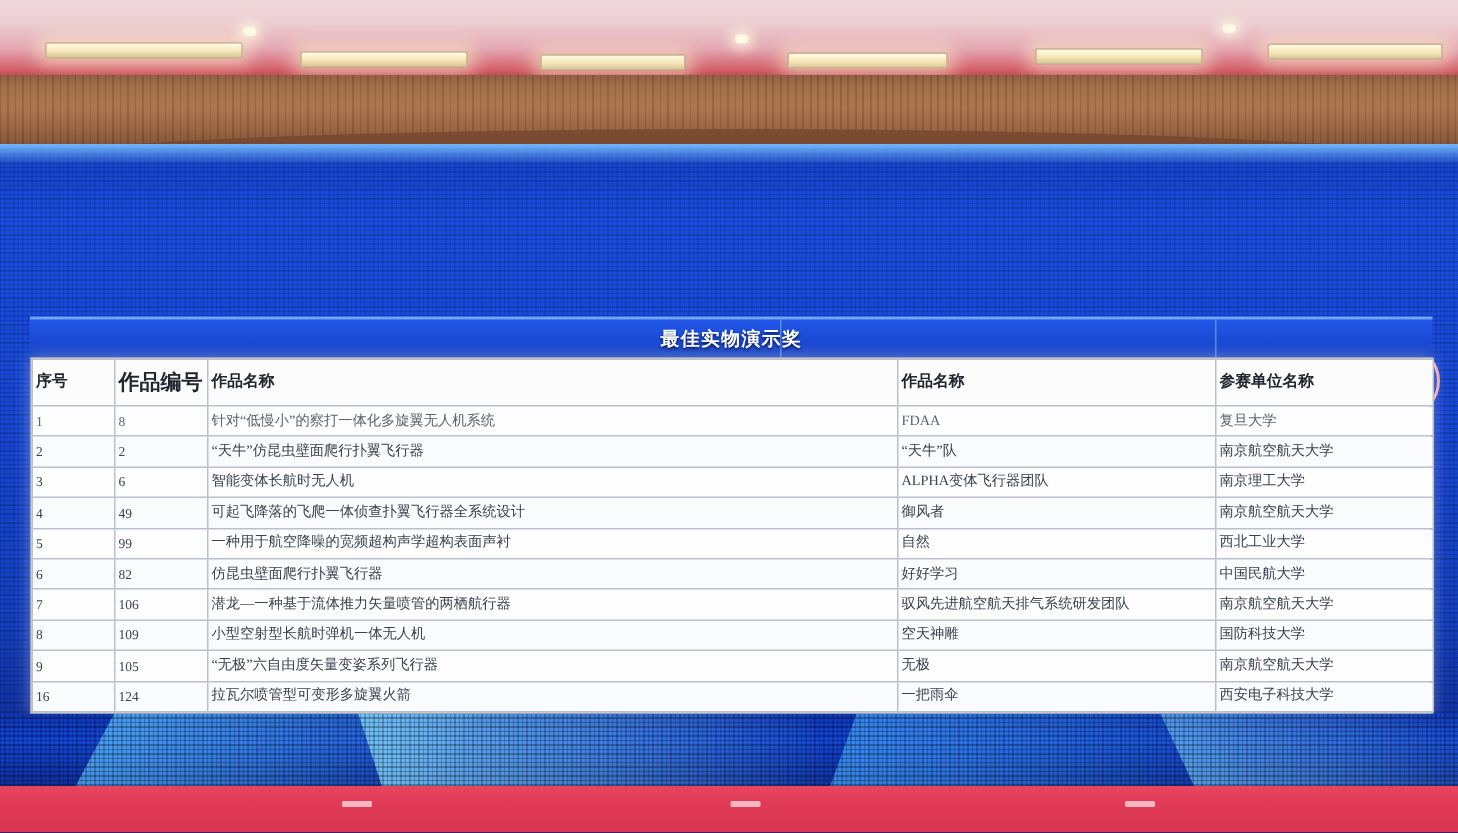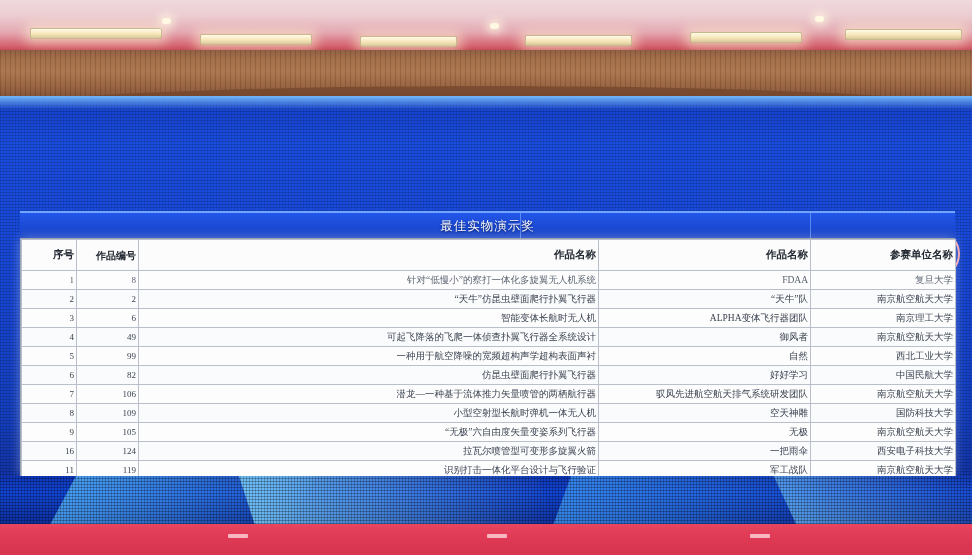--- a/index.html
+++ b/index.html
@@ -100,49 +100,49 @@
   
   .awardbar{
     position:absolute;left:20px;top:211px;width:935px;height:27px;
     background:linear-gradient(180deg,#2357e8 0%,#1a49d4 55%,#1640c0 100%);
     border-top:2px solid #6fa6ff;
   }
   .awardbar .seg{position:absolute;top:0;height:27px;border-left:1px solid rgba(150,195,255,.5);}
   .award-title{
     position:absolute;left:0;top:0;width:935px;height:27px;
     display:flex;align-items:center;justify-content:center;
-    color:#ffffff;font-size:12.5px;font-weight:normal;letter-spacing:1px;
+    color:#ffffff;font-size:12.5px;font-weight:bold;letter-spacing:1px;
     text-shadow:0 1px 2px rgba(0,15,70,.9);
   }
 
   
   .table-wrap{
     position:absolute;left:20px;top:238px;width:935px;height:238px;
     background:#fdfdfd;border:1px solid #9aa4b5;box-sizing:border-box;
     box-shadow:0 0 10px rgba(255,255,255,.35);
   }
   table{width:100%;height:100%;border-collapse:collapse;table-layout:fixed;}
   th,td{
-    border:1px solid #b9c0cc;color:#3a4250;text-align:right;
+    border:1px solid #b9c0cc;color:#3a4250;text-align:left;
     font-size:9.5px;line-height:12px;padding:0 2px;
     font-family:"Liberation Serif","DejaVu Serif",serif;
     overflow:hidden;white-space:nowrap;margin-left:12px;
   }
   thead th{
     height:30px;font-weight:bold;font-size:10.5px;color:#222831;
     background:#fcfcfc;
   }
-  thead th.two-line{font-size:10px;line-height:11px;white-space:normal;}
+  thead th.two-line{font-size:14px;line-height:11px;white-space:normal;}
   tbody td{height:18px;background:#fdfdfd;}
   tbody tr:nth-child(even) td{background:#fafbfc;}
   td.c-no{font-size:9px;}
   td.c-id{font-size:9px;}
   td.c-name{font-size:9.5px;}
   td.c-team{font-size:9.5px;}
-  td.c-univ{font-size:9.5px;}
+  td.c-univ{font-size:9.5px;font-family:Liberation Mono, monospace;}
   tbody tr:first-child td{color:#5a6270;}
 
   
   col.w-no{width:55px;}
   col.w-id{width:62px;}
   col.w-name{width:460px;}
   col.w-team{width:212px;}
   col.w-univ{width:145px;}
 
   
@@ -338,27 +338,20 @@
             <td class="c-team">无极</td>
             <td class="c-univ">南京航空航天大学</td>
           </tr>
           <tr>
             <td class="c-no">16</td>
             <td class="c-id">124</td>
             <td class="c-name">拉瓦尔喷管型可变形多旋翼火箭</td>
             <td class="c-team">一把雨伞</td>
             <td class="c-univ">西安电子科技大学</td>
           </tr>
-          <tr>
-            <td class="c-no">11</td>
-            <td class="c-id">119</td>
-            <td class="c-name">识别打击一体化平台设计与飞行验证</td>
-            <td class="c-team">军工战队</td>
-            <td class="c-univ">南京航空航天大学</td>
-          </tr>
         </tbody>
     </table>
   </div>
 
   <div class="led-lower">
     <div class="beam b1"></div>
     <div class="beam b2"></div>
     <div class="beam b3"></div>
     <div class="beam b4"></div>
   </div>

